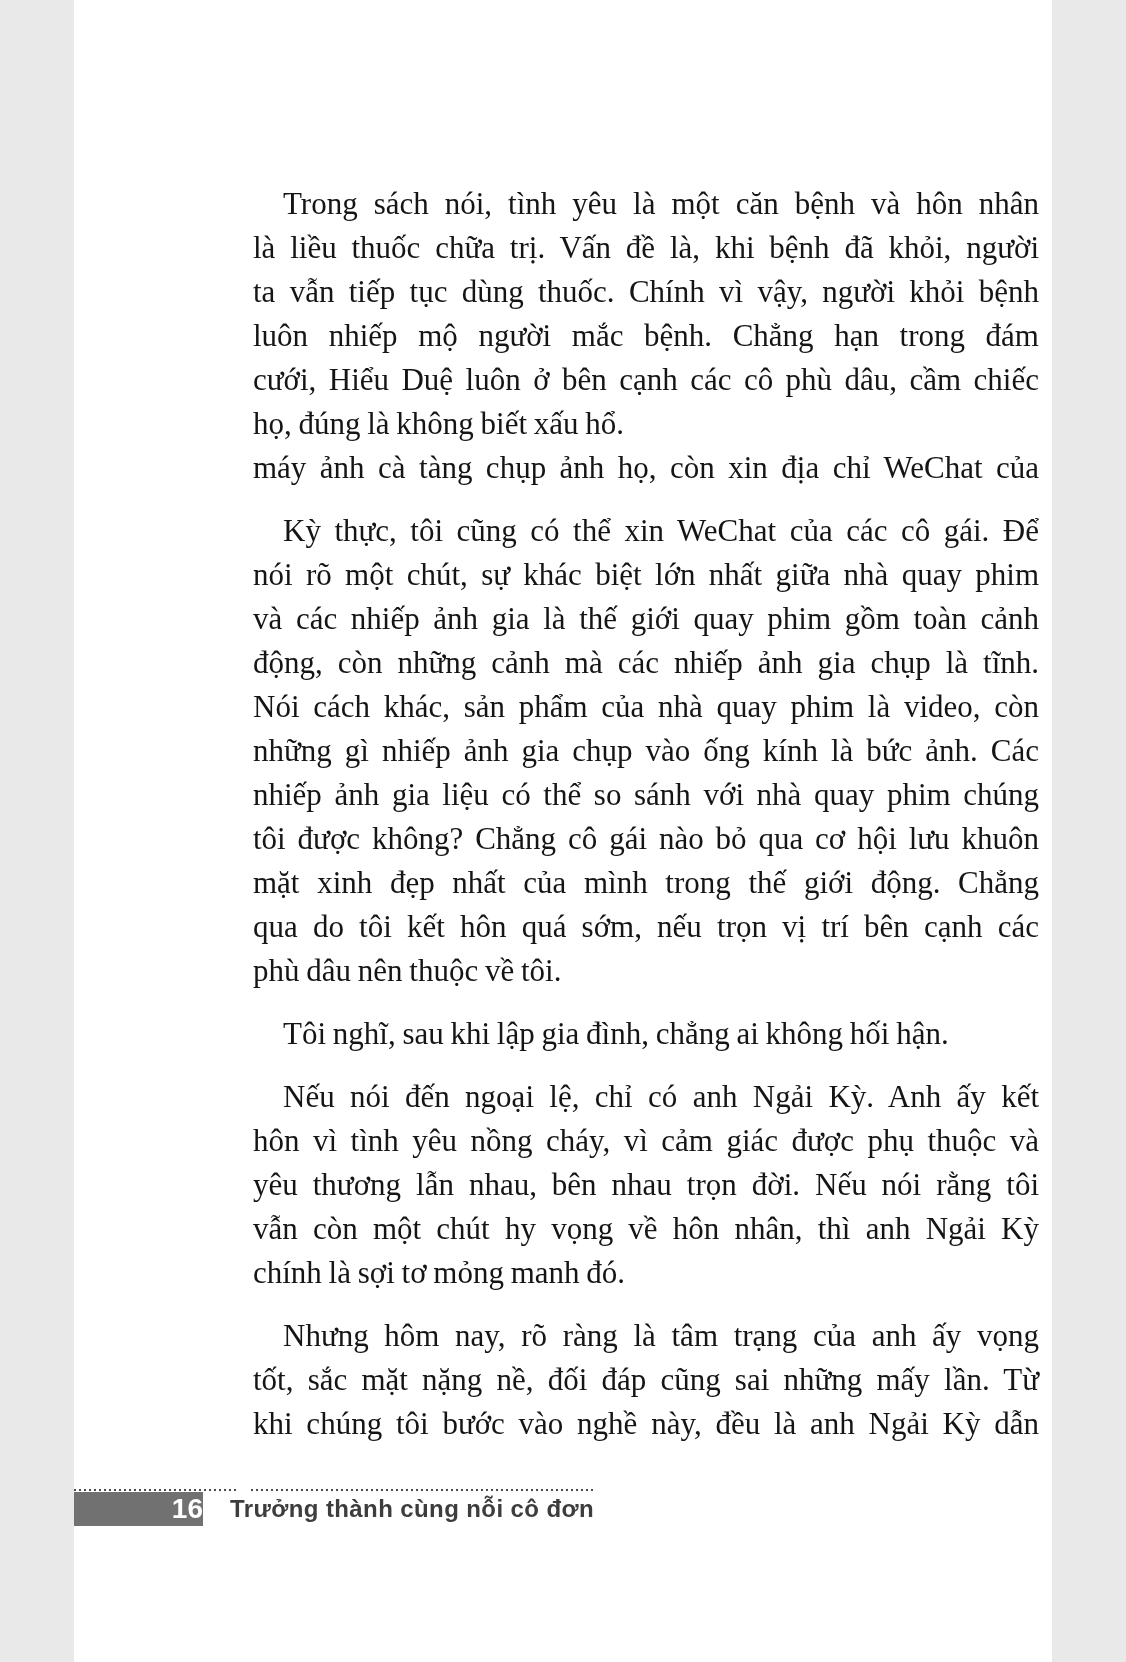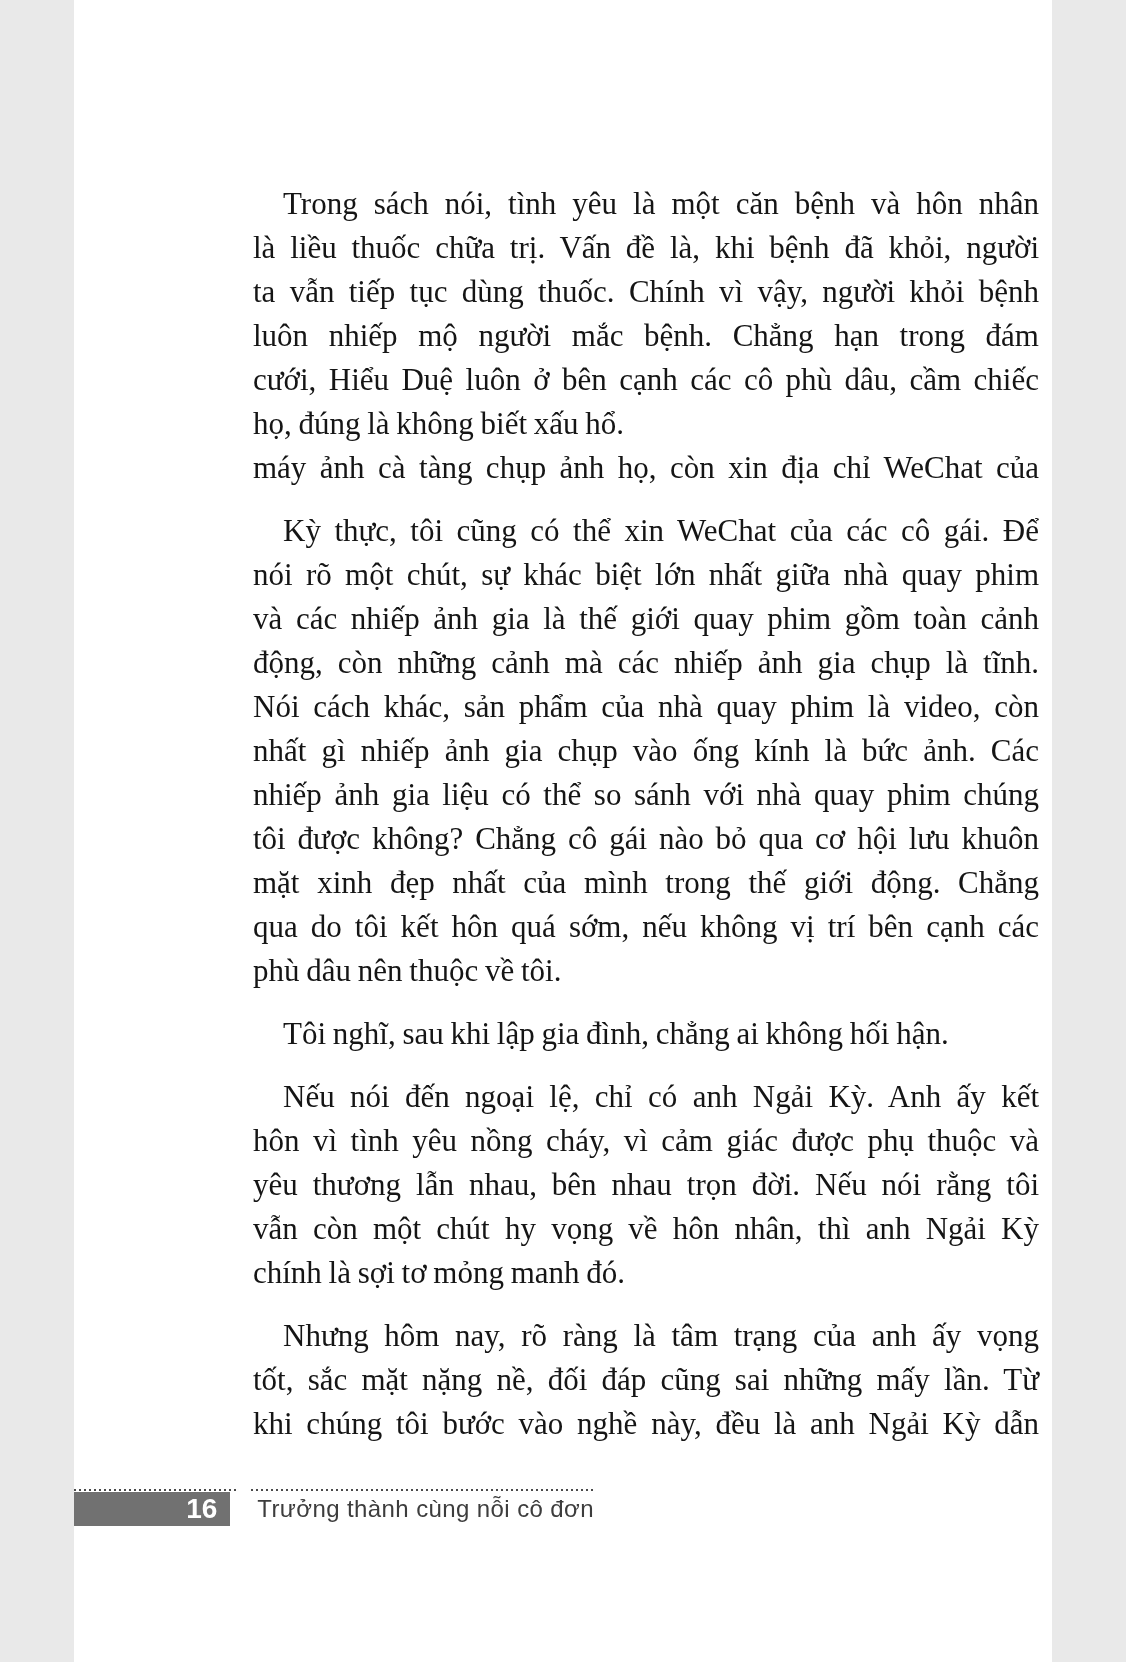--- a/index.html
+++ b/index.html
@@ -37,33 +37,32 @@
     background:repeating-linear-gradient(90deg,#4a4a4a 0 2px,transparent 2px 5px);
   }
   .seg1{left:0;width:164px;}
   .seg2{left:177px;right:0;}
   .footer-row{display:flex;align-items:center;}
   .page-badge{
     width:164px;height:34px;
     background:#717171;
     box-sizing:border-box;
     display:flex;align-items:center;justify-content:flex-end;
-    padding-right:13px;
   }
   .page-number{
     color:#ffffff;
     font-family:"Liberation Sans", sans-serif;
     font-weight:700;
     font-size:28px;
     line-height:34px;
   }
   .book-title{
     margin-left:27px;
     font-family:"Liberation Sans", sans-serif;
-    font-weight:400;
+    font-weight:700;
     font-size:24px;
     color:#3d3d3d;
     letter-spacing:0.4px;
     white-space:nowrap;
   }
 </style>
 </head>
 <body>
 
 <div class="page">
@@ -79,25 +78,25 @@
       <span class="ln end">họ, đúng là không biết xấu hổ.</span>
       <span class="ln">máy ảnh cà tàng chụp ảnh họ, còn xin địa chỉ WeChat của</span>
     </p>
 
     <p class="para">
       <span class="ln first">Kỳ thực, tôi cũng có thể xin WeChat của các cô gái. Để</span>
       <span class="ln">nói rõ một chút, sự khác biệt lớn nhất giữa nhà quay phim</span>
       <span class="ln">và các nhiếp ảnh gia là thế giới quay phim gồm toàn cảnh</span>
       <span class="ln">động, còn những cảnh mà các nhiếp ảnh gia chụp là tĩnh.</span>
       <span class="ln">Nói cách khác, sản phẩm của nhà quay phim là video, còn</span>
-      <span class="ln">nhất gì nhiếp ảnh gia chụp vào ống kính là bức ảnh. Các</span>
+      <span class="ln">những gì nhiếp ảnh gia chụp vào ống kính là bức ảnh. Các</span>
       <span class="ln">nhiếp ảnh gia liệu có thể so sánh với nhà quay phim chúng</span>
       <span class="ln">tôi được không? Chẳng cô gái nào bỏ qua cơ hội lưu khuôn</span>
       <span class="ln">mặt xinh đẹp nhất của mình trong thế giới động. Chẳng</span>
-      <span class="ln">qua do tôi kết hôn quá sớm, nếu không vị trí bên cạnh các</span>
+      <span class="ln">qua do tôi kết hôn quá sớm, nếu trọn vị trí bên cạnh các</span>
       <span class="ln end">phù dâu nên thuộc về tôi.</span>
     </p>
 
     <p class="para">
       <span class="ln first end">Tôi nghĩ, sau khi lập gia đình, chẳng ai không hối hận.</span>
     </p>
 
     <p class="para">
       <span class="ln first">Nếu nói đến ngoại lệ, chỉ có anh Ngải Kỳ. Anh ấy kết</span>
       <span class="ln">hôn vì tình yêu nồng cháy, vì cảm giác được phụ thuộc và</span>

